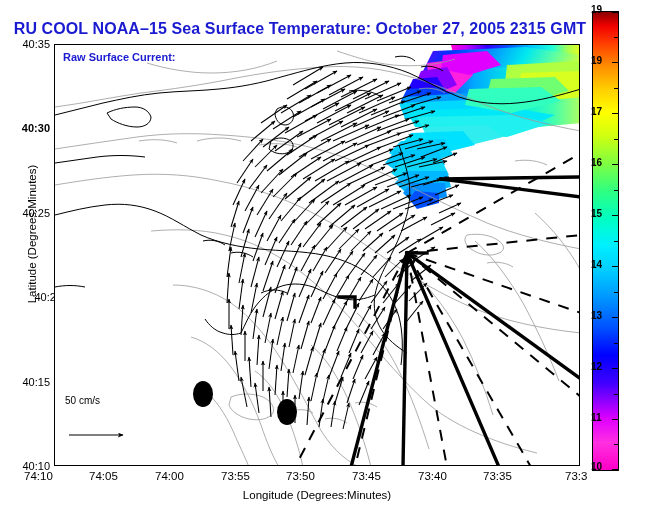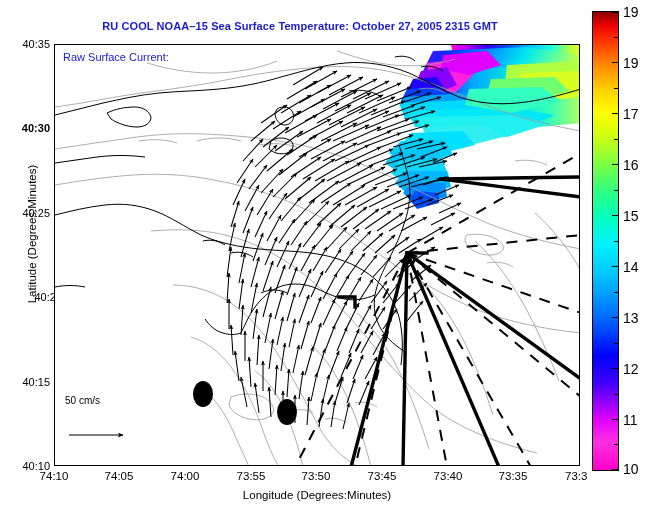--- a/index.html
+++ b/index.html
@@ -1,60 +1,60 @@
 <!DOCTYPE html>
 <html><head>
 <meta charset="utf-8">
 <style>
   html,body{margin:0;padding:0;background:#ffffff;}
   body{width:651px;height:519px;position:relative;overflow:hidden;
        font-family:"Liberation Sans", sans-serif;}
   .fig{position:absolute;left:0;top:0;width:651px;height:519px;}
   #title{
     position:absolute; left:0; top:20px; width:600px; text-align:center;
-    font-size:11px; font-weight:bold; color:#1a1ad0; letter-spacing:.1px;
+    font-size:16px; font-weight:bold; color:#1a1ad0; letter-spacing:.1px;
     white-space:nowrap;
   }
   #plotframe{
     position:absolute; left:54px; top:44px; width:526px; height:422px;
     border:1px solid #000; box-sizing:border-box; overflow:hidden;
     background:#ffffff;
   }
   #plotsvg{position:absolute;left:0;top:0;}
   .annot{
     position:absolute; color:#1a1ad0; font-size:11px; white-space:nowrap;
     font-family:"Liberation Sans", sans-serif;
   }
-  #annot1{left:8px;top:6px;}
+  #annot1{left:8px;top:6px;font-weight:bold;}
   #annot2{left:8px;top:22px;}
   #scaletext{position:absolute;left:10px;top:350px;color:#000;font-size:10px;}
   .ylabtxt{
     position:absolute; font-size:11px; color:#000; white-space:nowrap;
     text-align:right;
   }
   .xlabtxt{
     position:absolute; font-size:11.5px; color:#000; white-space:nowrap;
-    text-align:center;
+    text-align:left;
   }
   #ylabel{
     position:absolute; left:-48px; top:228px; width:160px;
     transform:rotate(-90deg); transform-origin:center center;
     font-size:11.5px; text-align:center; color:#000; white-space:nowrap;
   }
   #xlabel{
     position:absolute; left:54px; top:489px; width:526px; text-align:center;
     font-size:11.5px; color:#000;
   }
   #cbar{
     position:absolute; left:592px; top:11px; width:27px; height:460px;
     border:1px solid #000; box-sizing:border-box;
   }
   #cbarfill{position:absolute;left:0;top:0;width:100%;height:100%;}
   .cbtick{
-    position:absolute; left:623px; font-size:14px; font-weight:normal;
+    position:absolute; left:591px; font-size:10px; font-weight:bold;
     color:#000; white-space:nowrap;
   }
   .cbmajor{position:absolute;right:0;width:6px;height:1px;background:#000;}
   .cbminor{position:absolute;right:0;width:4px;height:1px;background:#000;}
 </style>
 </head>
 <body>
 
 <div class="fig">
 

